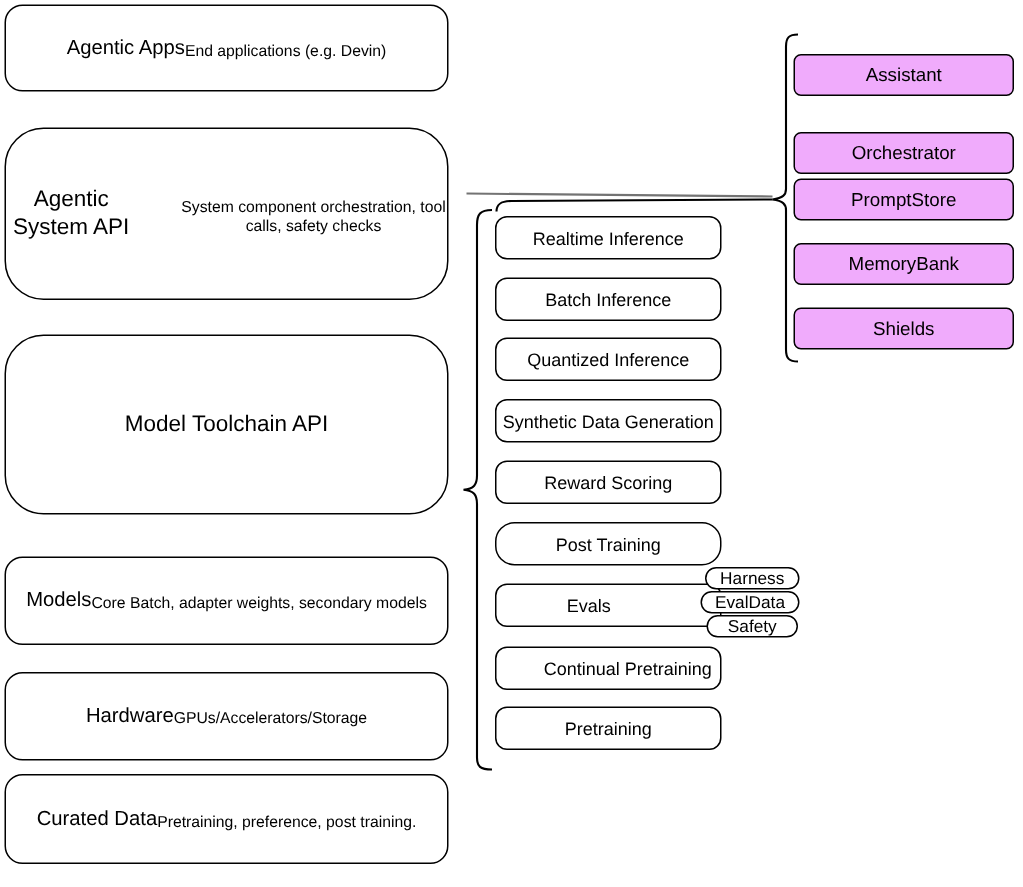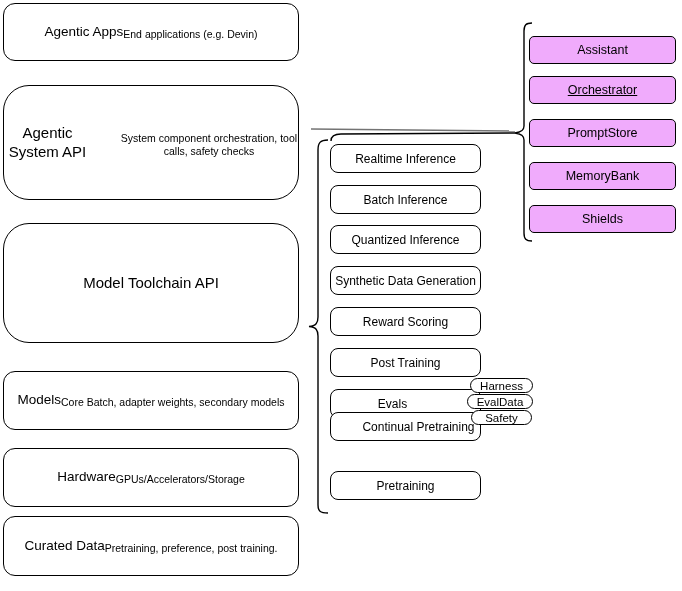--- a/index.html
+++ b/index.html
@@ -89,28 +89,28 @@
   <div class="lbox" style="top:516px;height:60px;">
     <div class="ltitle">Curated Data</div>
     <div class="lsub">Pretraining, preference, post training.</div>
   </div>
 
   <div class="mbox" style="top:144px;">Realtime Inference</div>
   <div class="mbox" style="top:185px;">Batch Inference</div>
   <div class="mbox" style="top:225px;">Quantized Inference</div>
   <div class="mbox" style="top:266px;">Synthetic Data Generation</div>
   <div class="mbox" style="top:307px;">Reward Scoring</div>
-  <div class="mbox" style="top:348px;">Post Training</div>
+  <div class="mbox" style="top:348px;border-radius:13px;">Post Training</div>
   <div class="mbox evals" style="top:389px;">Evals</div>
-  <div class="mbox" style="top:412px;padding-left:26px;">Continual Pretraining</div>
+  <div class="mbox" style="top:431px;padding-left:26px;">Continual Pretraining</div>
   <div class="mbox" style="top:471px;">Pretraining</div>
 
   <div class="pill" style="left:470px;top:378px;width:63px;">Harness</div>
   <div class="pill" style="left:467px;top:394px;width:66px;">EvalData</div>
   <div class="pill" style="left:471px;top:410px;width:61px;">Safety</div>
 
   <div class="rbox" style="top:36px;">Assistant</div>
-  <div class="rbox" style="top:76px;text-decoration:underline;">Orchestrator</div>
+  <div class="rbox" style="top:88px;">Orchestrator</div>
   <div class="rbox" style="top:119px;">PromptStore</div>
   <div class="rbox" style="top:162px;">MemoryBank</div>
   <div class="rbox" style="top:205px;">Shields</div>
 
 </div>
 
 </body></html>

